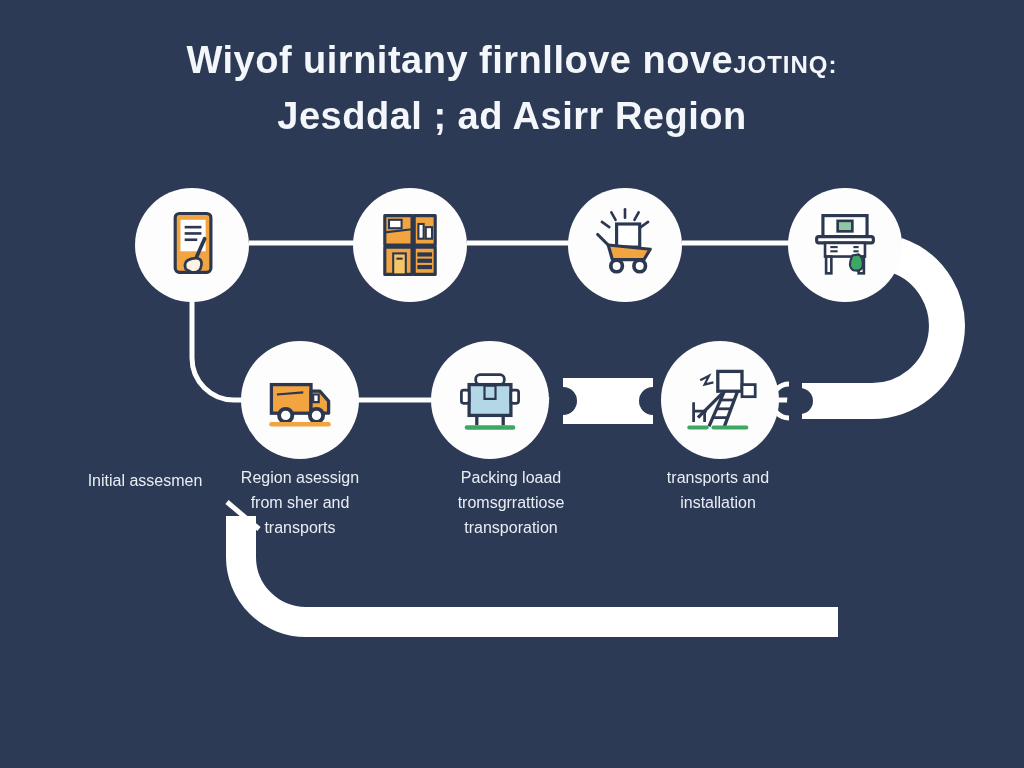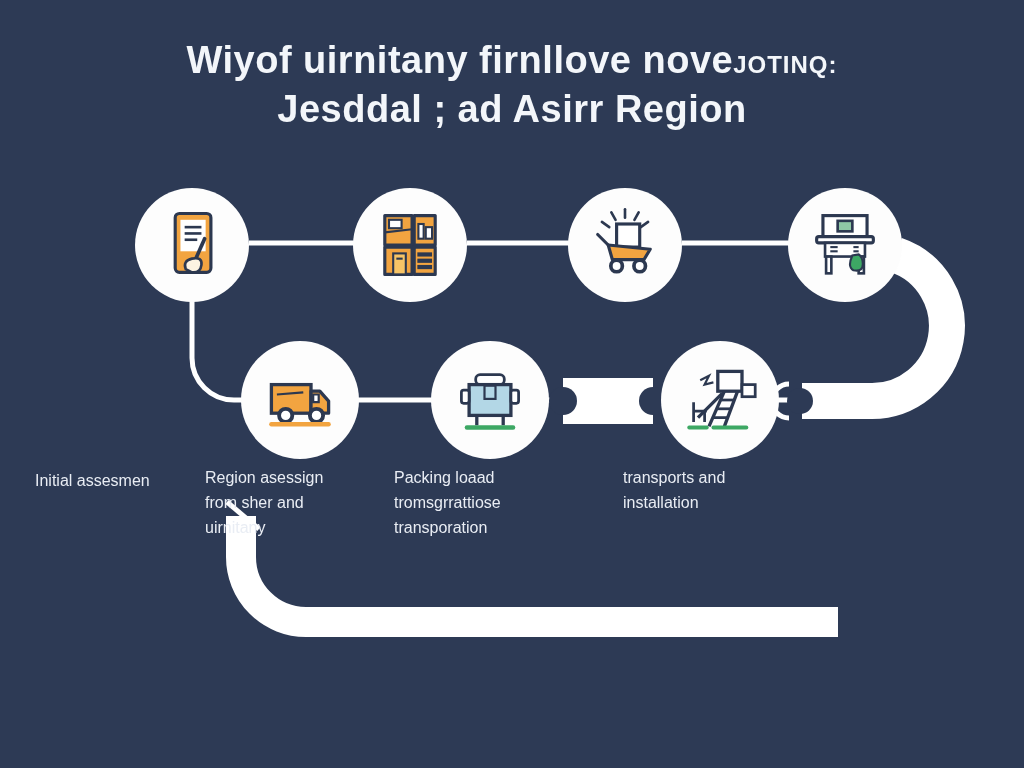--- a/index.html
+++ b/index.html
@@ -8,31 +8,31 @@
     background:#2d3a55;
     font-family:"Liberation Sans","DejaVu Sans",sans-serif;
   }
   .stage{position:absolute;inset:0;width:1024px;height:768px;}
   .title{
     position:absolute;top:40px;left:0;width:1024px;
     text-align:center;color:#f3f6fa;z-index:3;
   }
   .title-line1{font-size:38px;font-weight:bold;letter-spacing:0.5px;line-height:1.1;}
   .title-suffix{font-size:24px;font-weight:bold;letter-spacing:1px;text-align:right;}
-  .title-line2{font-size:38px;font-weight:bold;letter-spacing:0.5px;margin-top:6px;}
+  .title-line2{font-size:38px;font-weight:bold;letter-spacing:0.5px;margin-top:13px;}
   .connectors{position:absolute;left:0;top:0;z-index:1;}
   .thin{stroke:#ffffff;stroke-width:5;fill:none;}
   .band{stroke:#ffffff;fill:none;}
   .circle{
     position:absolute;border-radius:50%;background:#fdfdfd;z-index:2;
     display:flex;align-items:center;justify-content:center;
   }
   .label{
     position:absolute;z-index:3;color:#e9edf4;font-size:16px;
-    line-height:25px;text-align:left;font-weight:500;
+    line-height:25px;text-align:center;font-weight:500;
   }
 </style>
 </head>
 <body>
 
 <div class="stage">
 
   <svg class="connectors" width="1024" height="768" viewBox="0 0 1024 768">
 
     <g>
@@ -191,23 +191,23 @@
     </div>
     <div class="title-line2">Jesddal ; ad Asirr Region</div>
   </div>
 
   <div class="label" style="left:35px;top:468px;width:220px">
     <div>Initial assesmen</div>
   </div>
   <div class="label" style="left:205px;top:465px;width:190px">
     <div>Region asessign</div>
     <div>from sher and</div>
-    <div>uirnitany</div>
-  </div>
-  <div class="label" style="left:394px;top:465px;width:190px">
+    <div>transports</div>
+  </div>
+  <div class="label" style="left:416px;top:465px;width:190px">
     <div>Packing loaad</div>
     <div>tromsgrrattiose</div>
     <div>transporation</div>
   </div>
   <div class="label" style="left:623px;top:465px;width:190px">
     <div>transports and</div>
     <div>installation</div>
   </div>
 
 </div>

